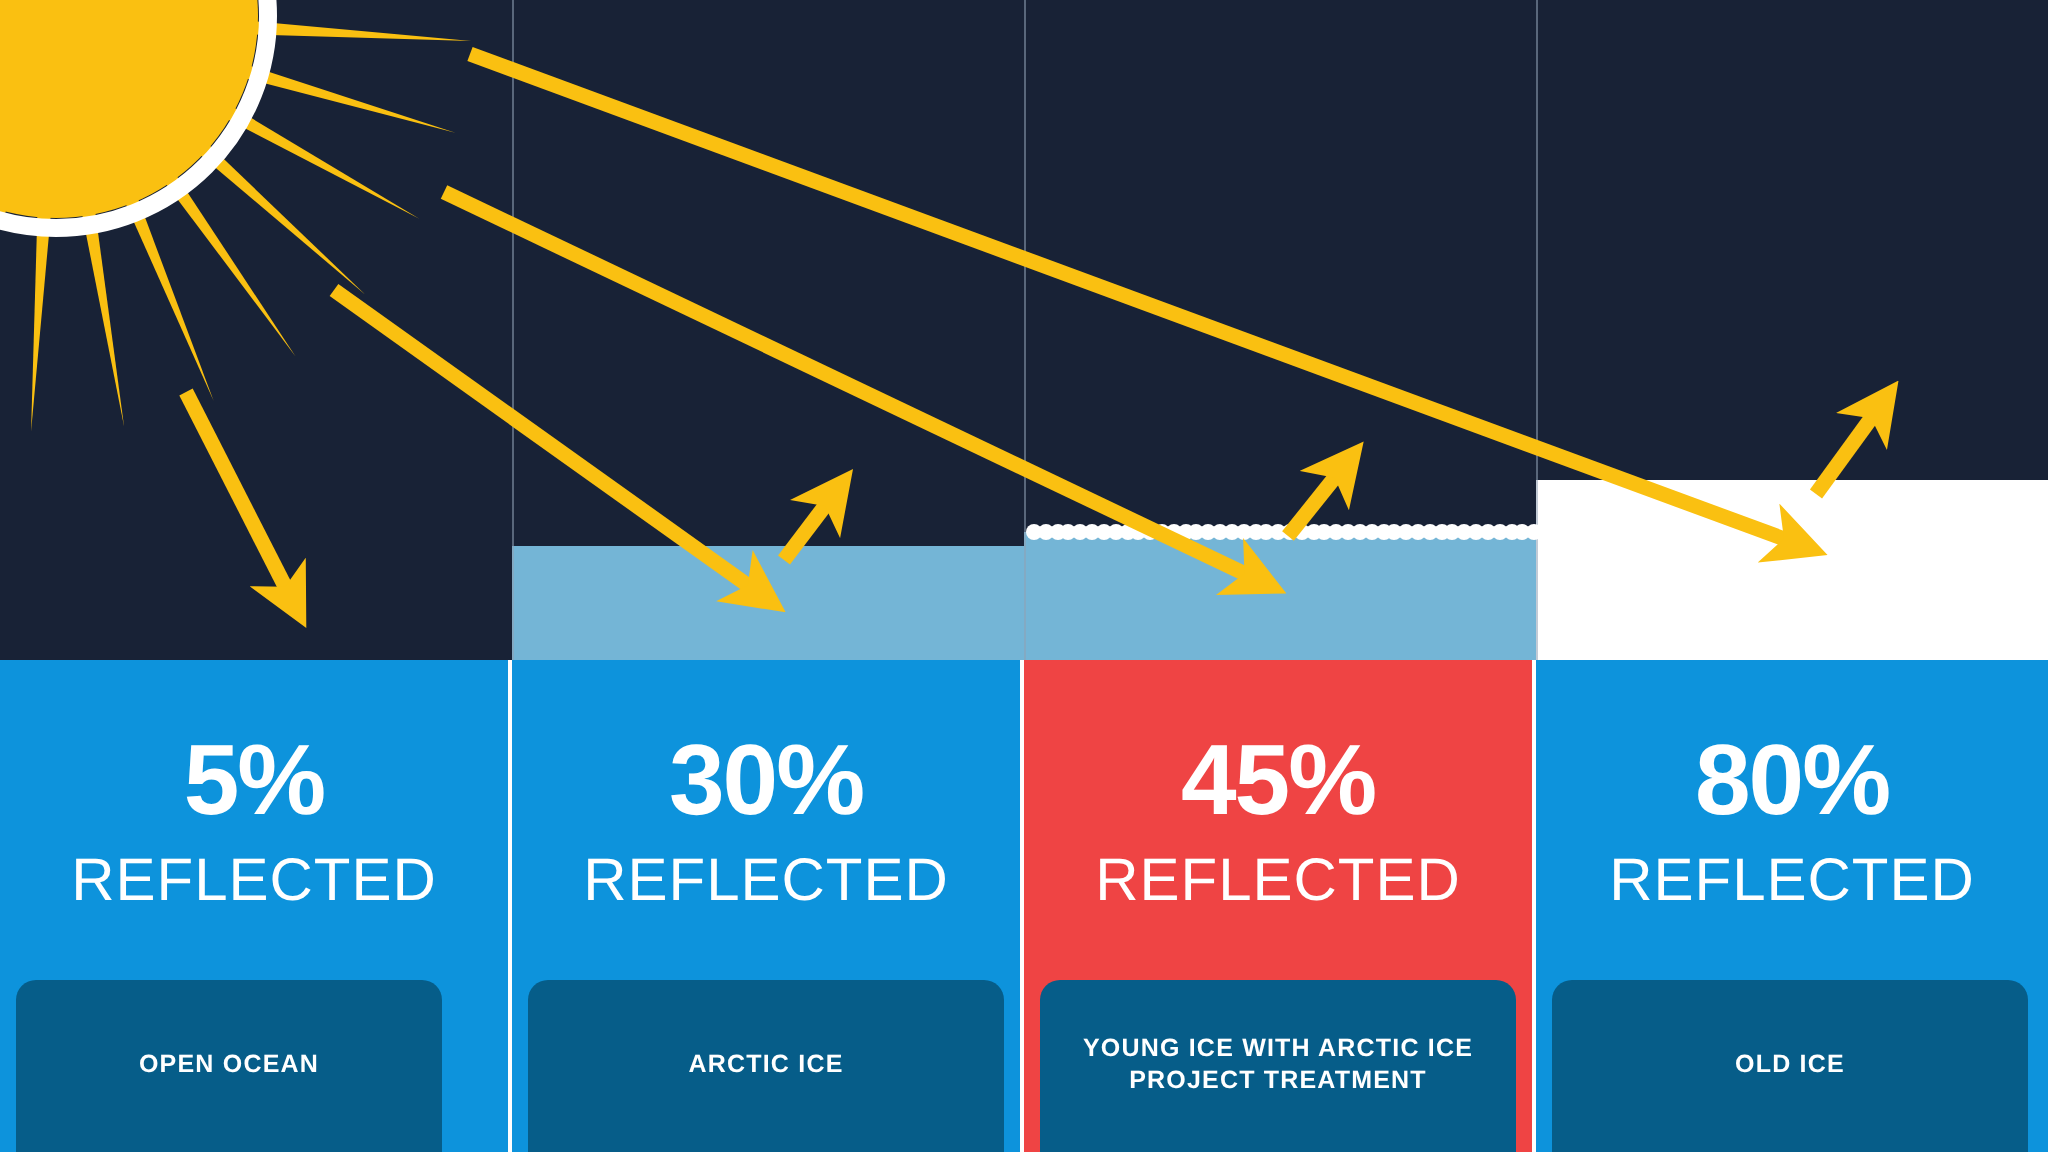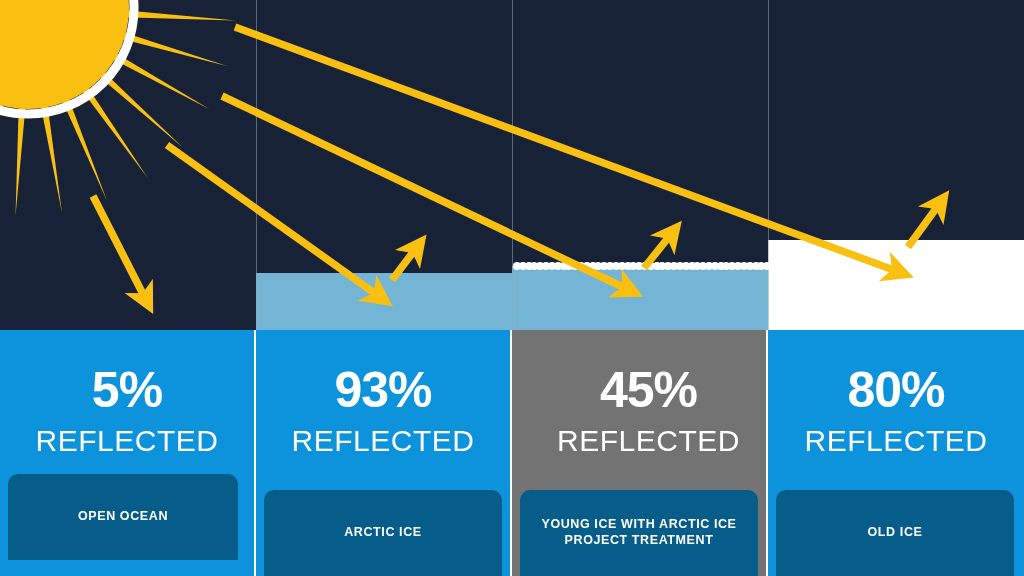--- a/index.html
+++ b/index.html
@@ -233,34 +233,34 @@
     <line x1="392" y1="280" x2="417" y2="247" stroke="#FAC011" stroke-width="7.5" marker-end="url(#arrowhead)"></line>
 
     <line x1="644" y1="268" x2="672" y2="233" stroke="#FAC011" stroke-width="7.5" marker-end="url(#arrowhead)"></line>
 
     <line x1="908" y1="247" x2="940" y2="203" stroke="#FAC011" stroke-width="7.5" marker-end="url(#arrowhead)"></line>
   </svg>
 
   <div class="panel" style="left:0; width:254px; top:330px; height:246px; background:#0d93dc;">
     <div class="pct" style="top:35px;">5%</div>
     <div class="reflected" style="top:96px;">REFLECTED</div>
-    <div class="label-box" style="left:8px; top:144px; width:230px; height:86px;text-align:right;">
+    <div class="label-box" style="left:8px; top:160px; width:213px; height:86px;text-align:right;">
       <span class="label-text">OPEN OCEAN</span>
     </div>
   </div>
 
   <div class="panel" style="left:256px; width:254px; top:330px; height:246px; background:#0d93dc;">
-    <div class="pct" style="top:35px;">93%</div>
+    <div class="pct" style="top:35px;">30%</div>
     <div class="reflected" style="top:96px;">REFLECTED</div>
     <div class="label-box" style="left:8px; top:160px; width:238px; height:86px;">
       <span class="label-text">ARCTIC ICE</span>
     </div>
   </div>
 
-  <div class="panel" style="left:512px; width:254px; top:330px; height:246px; background:#737373;padding-left:19px;">
+  <div class="panel" style="left:512px; width:254px; top:330px; height:246px; background:#ef4444;">
     <div class="pct" style="top:35px;">45%</div>
     <div class="reflected" style="top:96px;">REFLECTED</div>
     <div class="label-box" style="left:8px; top:160px; width:238px; height:86px;">
       <span class="label-text small">YOUNG ICE WITH ARCTIC ICE PROJECT TREATMENT</span>
     </div>
   </div>
 
   <div class="panel" style="left:768px; width:256px; top:330px; height:254px; background:#0d93dc;">
     <div class="pct" style="top:35px;">80%</div>
     <div class="reflected" style="top:96px;">REFLECTED</div>

